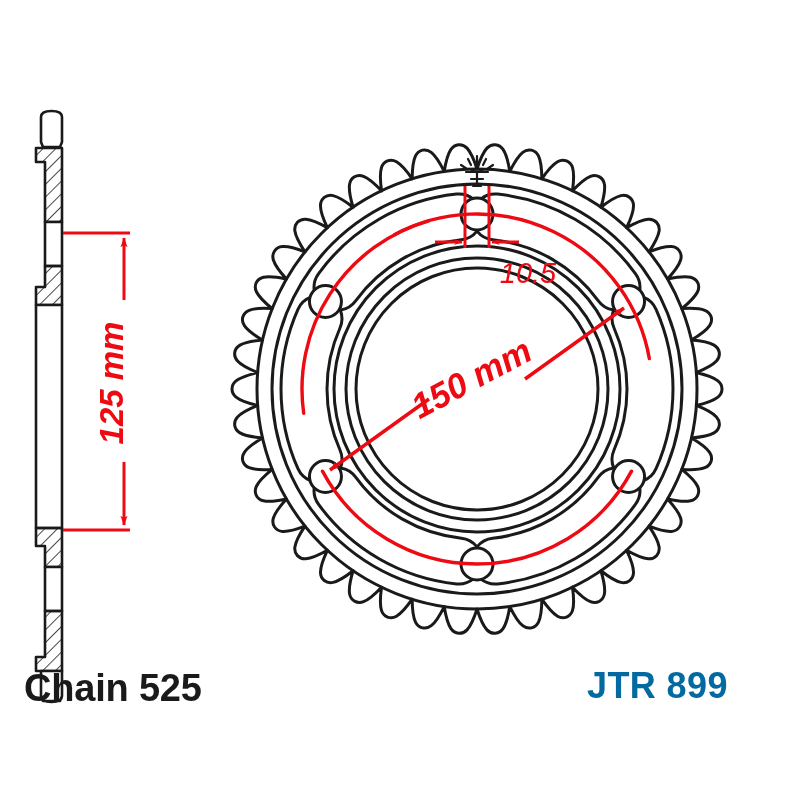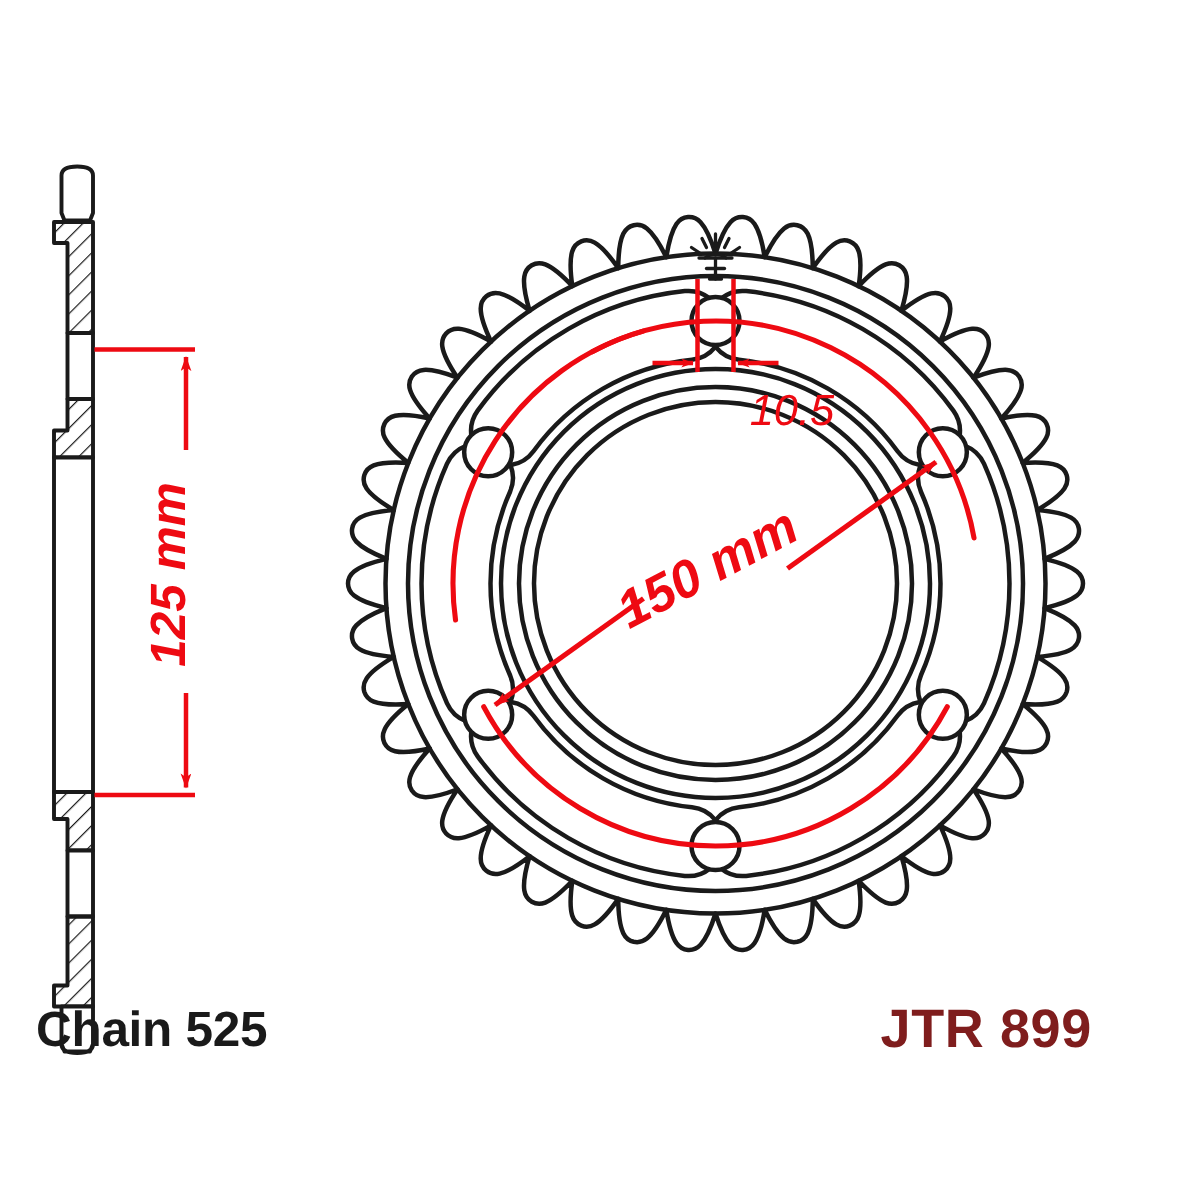--- a/index.html
+++ b/index.html
@@ -24,31 +24,31 @@
     height: 800px;
   }
   .label {
     position: absolute;
     white-space: nowrap;
     line-height: 1;
   }
   #chain-label {
     left: 24px;
     top: 669px;
-    font-size: 33px;
+    font-size: 38px;
     font-weight: bold;
     color: #1a1a1a;
     letter-spacing: -0.2px;
   }
   #part-label {
     left: 587px;
     top: 668px;
     font-size: 36px;
     font-weight: bold;
-    color: #7f1d1d;
+    color: #0369a1;
     letter-spacing: 0.4px;
   }
 </style>
 </head>
 <body>
 
 <div id="stage">
 
   <svg id="drawing" viewBox="0 0 800 800">
     <defs>

